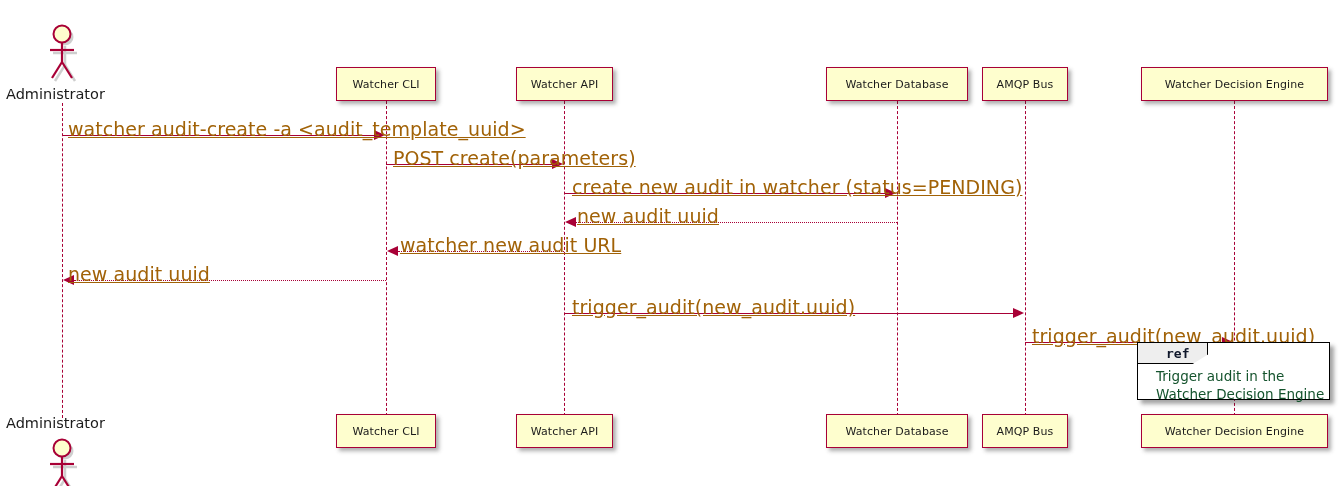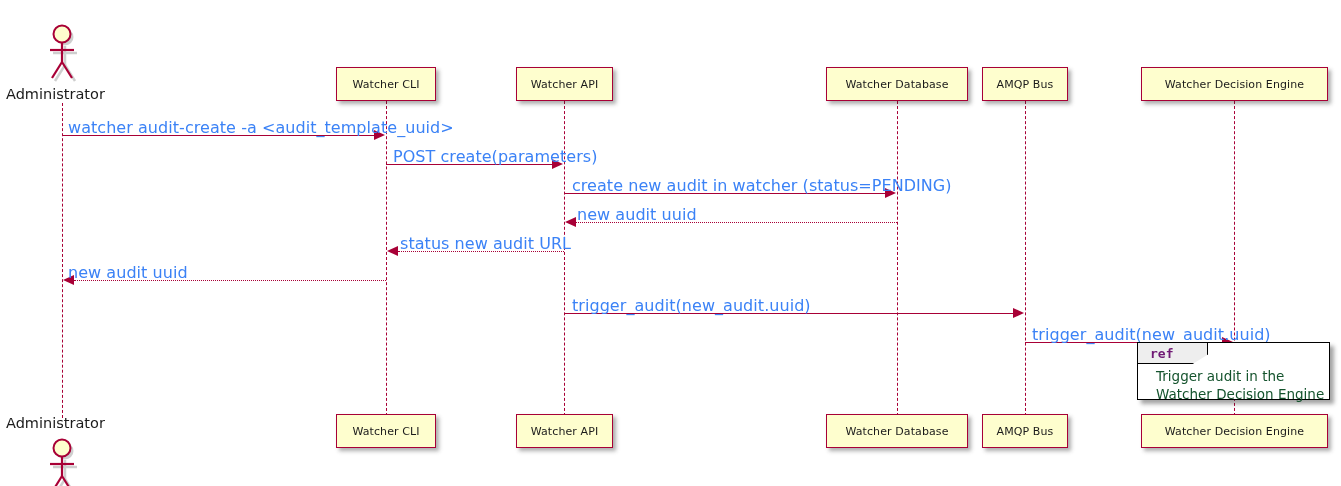--- a/index.html
+++ b/index.html
@@ -74,24 +74,25 @@
     border-bottom: 5px solid transparent;
     border-left: 11px solid #A80036;
   }
   .arrowhead.left {
     border-top: 5px solid transparent;
     border-bottom: 5px solid transparent;
     border-right: 11px solid #A80036;
   }
   .msg-label {
     position: absolute;
-    font-size: 16px;
-    color: #3b82f6;
+    font-size: 19px;
+    color: #a16207;
     white-space: nowrap;
     letter-spacing: 0.05px;
+    text-decoration: underline;
   }
 
   
   .ref-box {
     position: absolute;
     box-sizing: border-box;
     background: #FFFFFF;
     border: 1.5px solid #000000;
     box-shadow: 4px 4px 4px rgba(40,40,40,0.42);
   }
@@ -101,25 +102,25 @@
     top: 0;
     box-sizing: border-box;
     background: #EEEEEE;
     border-right: 1.5px solid #000000;
     border-bottom: 1.5px solid #000000;
     height: 21px;
     width: 70px;
     clip-path: polygon(0 0, 100% 0, 100% 55%, 78% 100%, 0 100%);
     display: flex;
     align-items: center;
-    padding-left: 12px;
+    padding-left: 28px;
     font-family: "DejaVu Sans Mono", monospace;
     font-weight: bold;
     font-size: 13px;
-    color: #701a75;
+    color: #0f172a;
   }
   .ref-text {
     position: absolute;
     left: 18px;
     top: 24px;
     font-size: 13.5px;
     color: #14532d;
     line-height: 18px;
     white-space: nowrap;
   }
@@ -199,21 +200,21 @@
   <div class="msg" style="left:564px; top:176px; width:322px;"></div>
   <div class="arrowhead right" style="left:885px; top:171px;"></div>
   <div class="msg-label" style="left:572px; top:159px;">create new audit in watcher (status=PENDING)</div>
 
   <div class="msg dotted" style="left:576px; top:205px; width:321px;"></div>
   <div class="arrowhead left" style="left:565px; top:200px;"></div>
   <div class="msg-label" style="left:577px; top:188px;">new audit uuid</div>
 
   <div class="msg dotted" style="left:398px; top:234px; width:166px;"></div>
   <div class="arrowhead left" style="left:387px; top:229px;"></div>
-  <div class="msg-label" style="left:400px; top:217px;">status new audit URL</div>
+  <div class="msg-label" style="left:400px; top:217px;">watcher new audit URL</div>
 
   <div class="msg dotted" style="left:74px; top:263px; width:312px;"></div>
   <div class="arrowhead left" style="left:63px; top:258px;"></div>
   <div class="msg-label" style="left:68px; top:246px;">new audit uuid</div>
 
   <div class="msg" style="left:564px; top:296px; width:450px;"></div>
   <div class="arrowhead right" style="left:1013px; top:291px;"></div>
   <div class="msg-label" style="left:572px; top:279px;">trigger_audit(new_audit.uuid)</div>
 
   <div class="msg" style="left:1025px; top:325px; width:198px;"></div>

